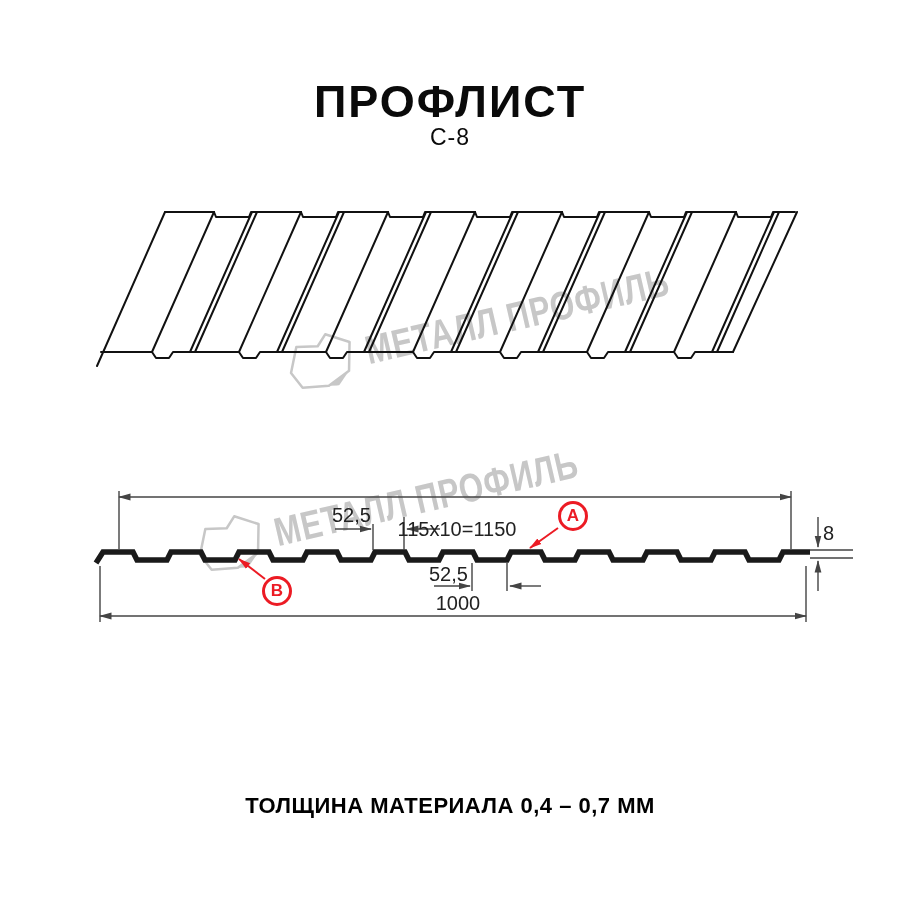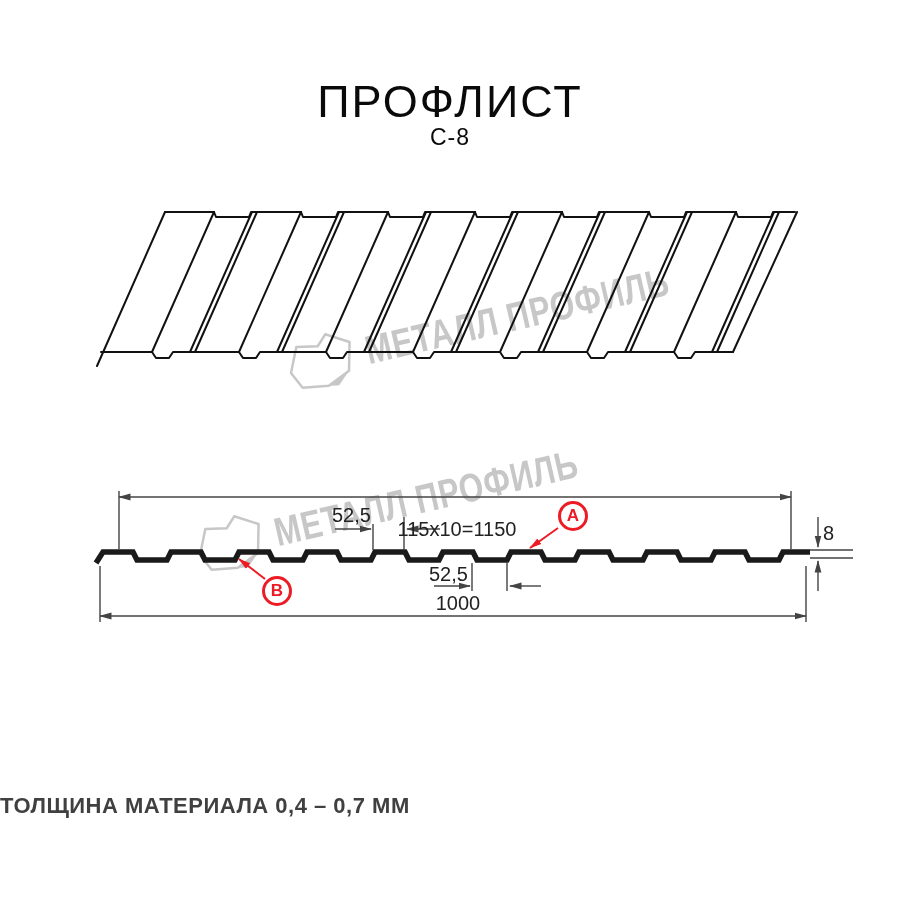--- a/index.html
+++ b/index.html
@@ -4,21 +4,21 @@
 <style>
   html,body{margin:0;padding:0;}
   body{
     width:900px;height:900px;position:relative;background:#ffffff;overflow:hidden;
     font-family:"Liberation Sans","DejaVu Sans",sans-serif;
   }
   .abs{position:absolute;}
   
   .title{
     left:0;top:76px;width:900px;text-align:center;
-    font-size:45px;font-weight:normal;letter-spacing:2px;color:#0a0a0a;
+    font-size:45px;font-weight:bold;letter-spacing:2px;color:#0a0a0a;
   }
   .subtitle{
     left:0;top:124px;width:900px;text-align:center;
     font-size:23px;font-weight:400;color:#0a0a0a;letter-spacing:1px;
   }
   
   .watermark{
     display:flex;align-items:center;gap:10px;
     transform:rotate(-13deg);transform-origin:left center;
     z-index:0;pointer-events:none;
@@ -33,22 +33,22 @@
   .dim{
     font-size:20px;color:#222;white-space:nowrap;z-index:2;
   }
   .dim-center{text-align:center;}
   
   .callout{
     width:30px;height:30px;box-sizing:border-box;border:3px solid #ec1b24;border-radius:50%;
     color:#ec1b24;font-size:17px;font-weight:bold;line-height:24px;text-align:center;z-index:2;
   }
   .footer{
-    left:0;top:793px;width:900px;
-    font-size:22px;font-weight:600;color:#404040;letter-spacing:0.5px;
+    left:0;top:793px;width:900px;text-align:center;
+    font-size:22px;font-weight:600;color:#000000;letter-spacing:0.5px;
   }
 </style>
 </head>
 <body>
 
 <div class="abs title">ПРОФЛИСТ</div>
 <div class="abs subtitle">С-8</div>
 
 <div class="abs watermark" style="left:286px;top:341px;">
   <svg width="72" height="56" viewBox="0 0 72 56">

